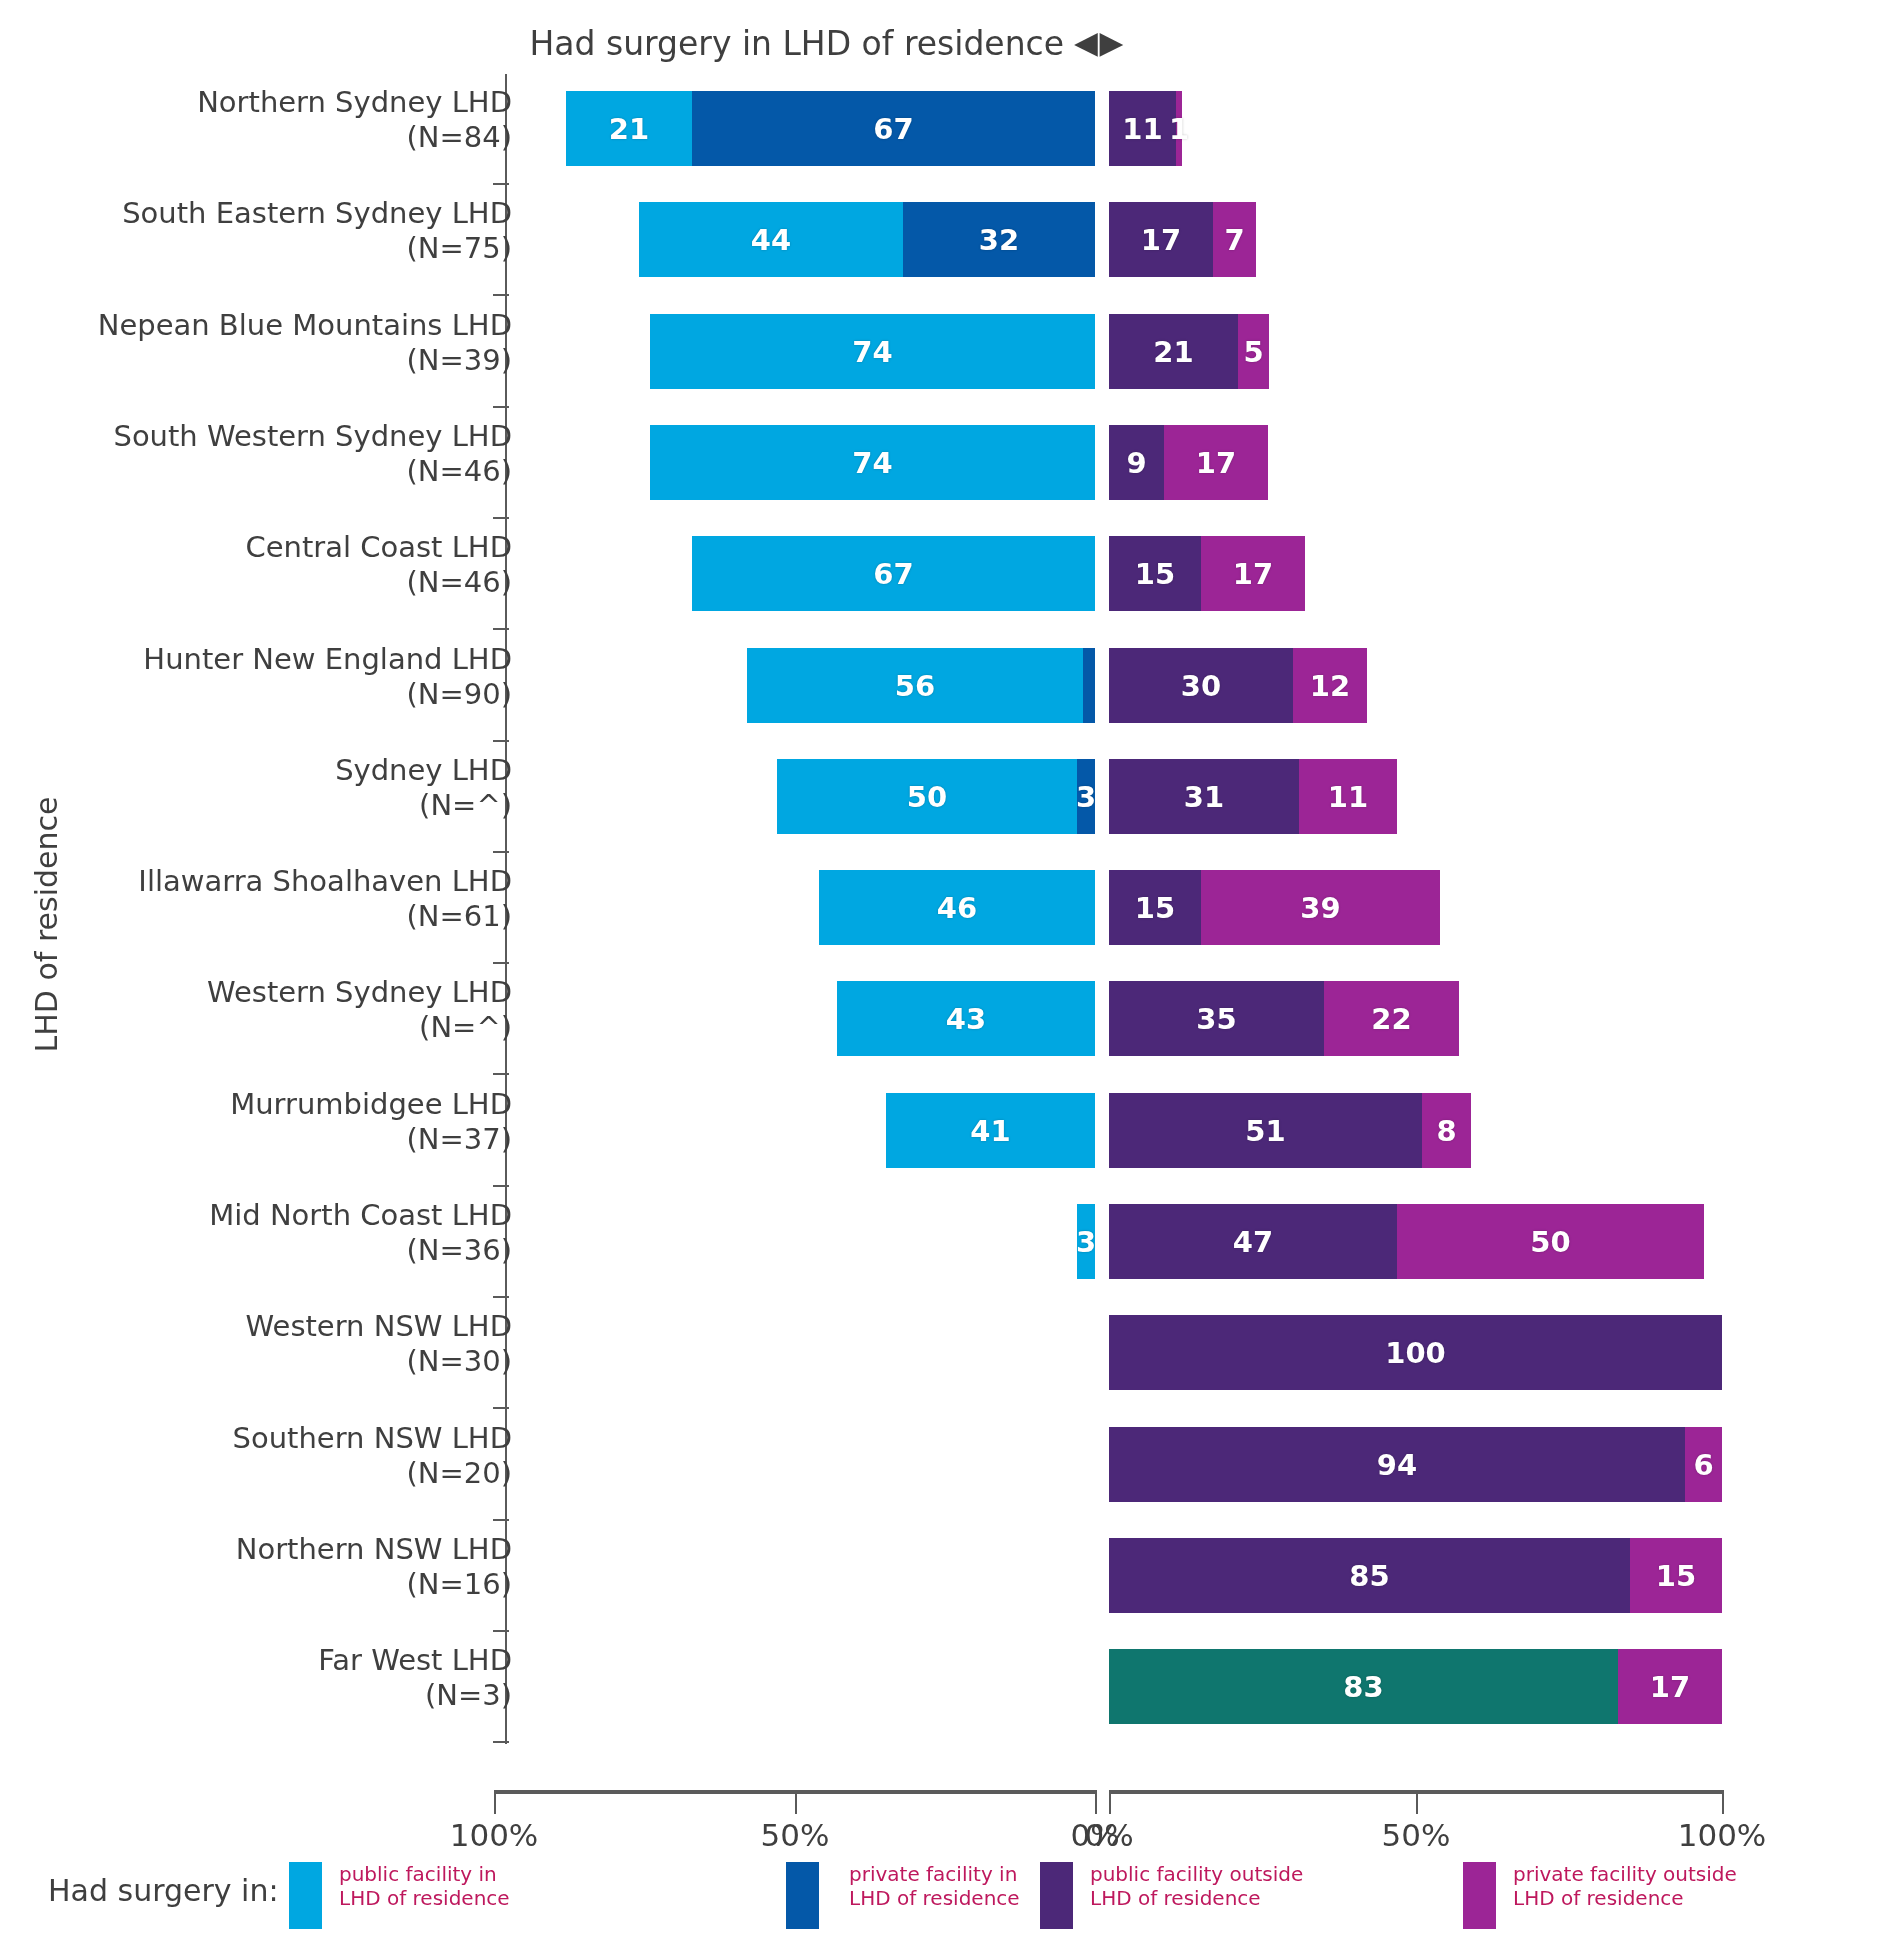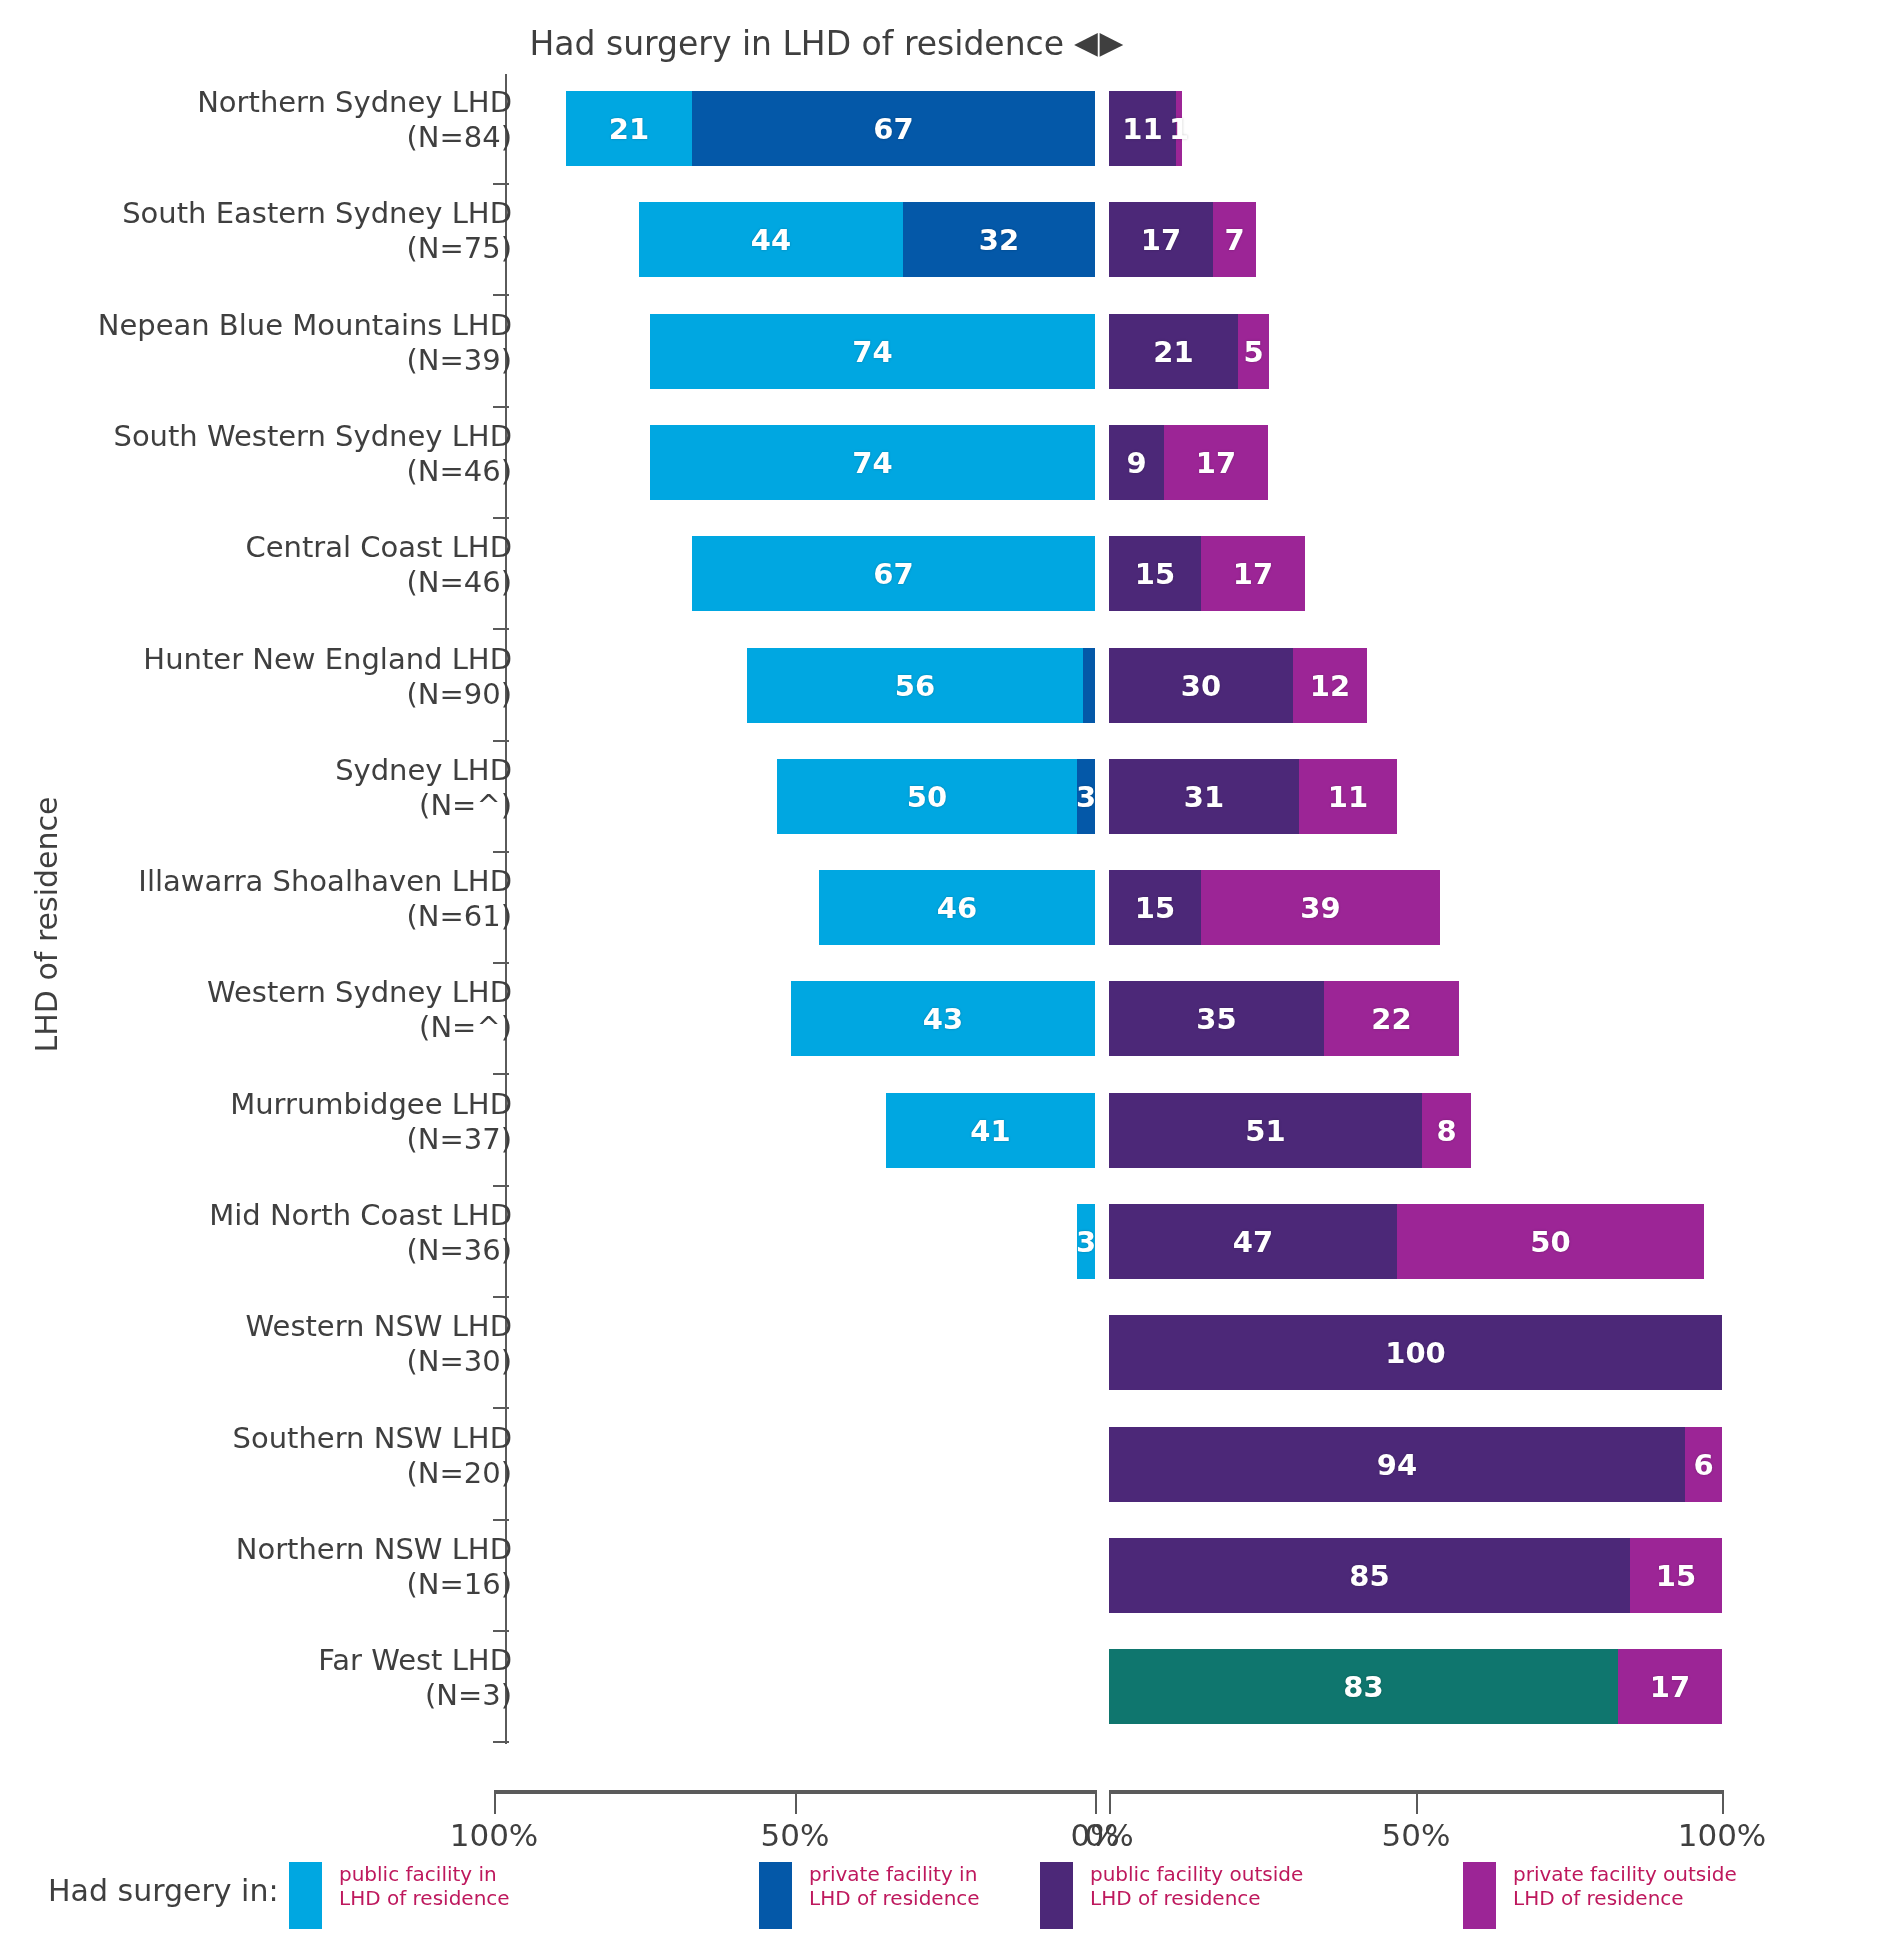--- a/index.html
+++ b/index.html
@@ -208,21 +208,21 @@
             </div>
             <div class="seg" style="background: rgb(156, 37, 150); width: 239px;">
               <span>39</span>
             </div>
           </div>
         </div>
         <div class="row" style="top: 890px;">
           <div class="tick" style="top: 109px;"></div>
           <div class="ylab" style="top: 11px;"><span>Western Sydney LHD</span><span class="l2">(N=^)</span></div>
           <div class="bars-left" style="right: 782px;">
-            <div class="seg" style="background: rgb(0, 167, 225); width: 304px;">
+            <div class="seg" style="background: rgb(0, 167, 225); width: 258px;">
               <span>43</span>
             </div>
           </div>
           <div class="bars-right">
             <div class="seg" style="background: rgb(76, 40, 120); width: 215px;">
               <span>35</span>
             </div>
             <div class="seg" style="background: rgb(156, 37, 150); width: 135px;">
               <span>22</span>
             </div>
@@ -336,21 +336,21 @@
   <div class="legend">
     <div class="legend-title">Had surgery in:</div>
     <div id="legend-host">
         <div class="lg-item" style="left: 289px;">
           <div class="lg-sw" style="background: rgb(0, 167, 225);"></div>
           <div class="lg-tx">
             <div>public facility in</div>
             <div>LHD of residence</div>
           </div>
         </div>
-        <div class="lg-item" style="left: 759px;">
+        <div class="lg-item" style="left: 786px; gap: 13px;">
           <div class="lg-sw" style="background: rgb(4, 88, 168);"></div>
           <div class="lg-tx">
             <div>private facility in</div>
             <div>LHD of residence</div>
           </div>
         </div>
         <div class="lg-item" style="left: 1040px;">
           <div class="lg-sw" style="background: rgb(76, 40, 120);"></div>
           <div class="lg-tx">
             <div>public facility outside</div>

